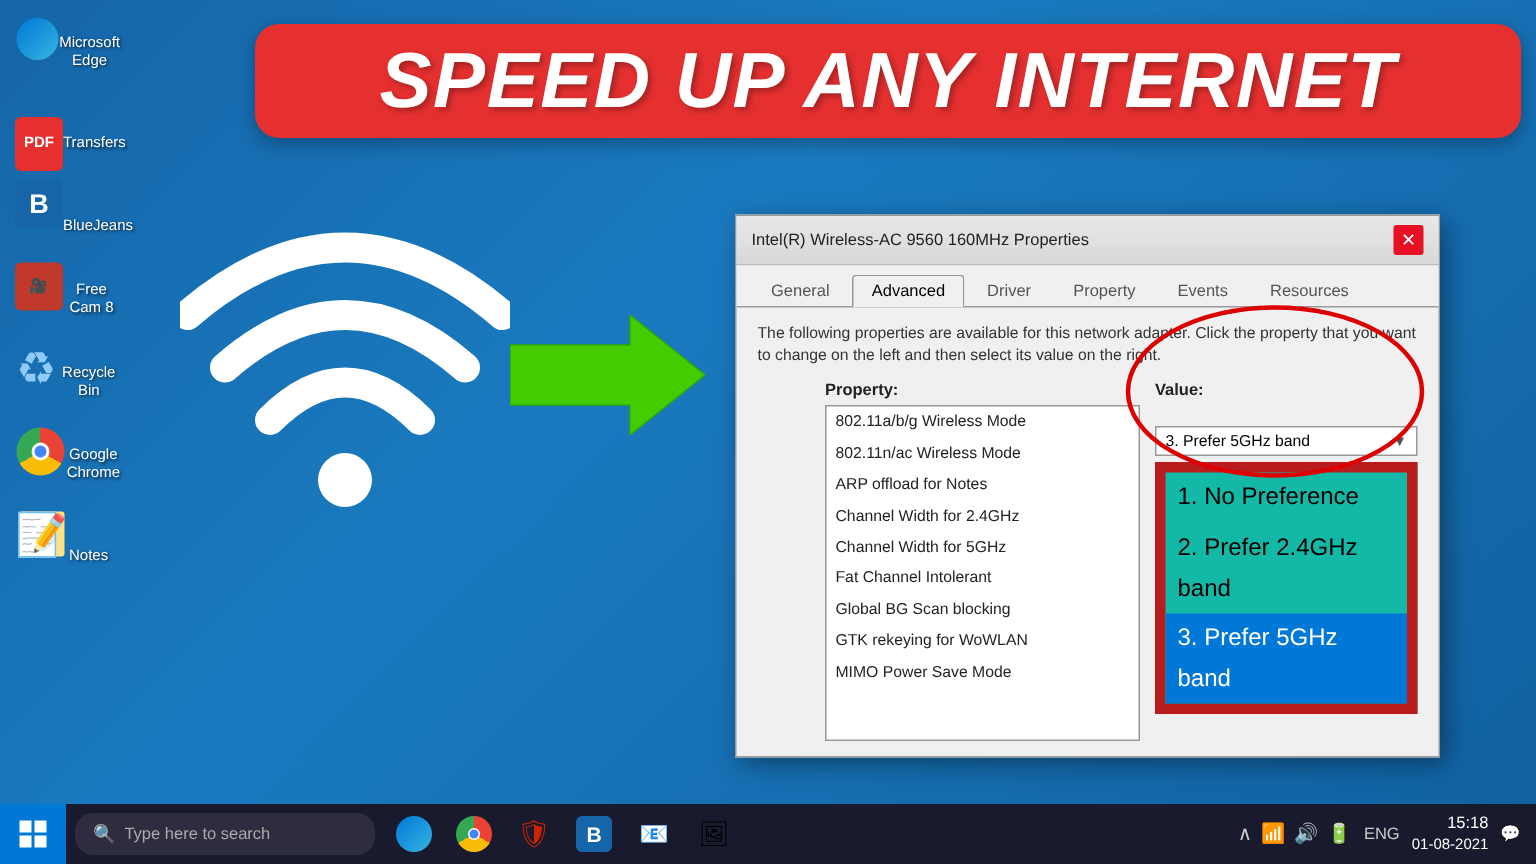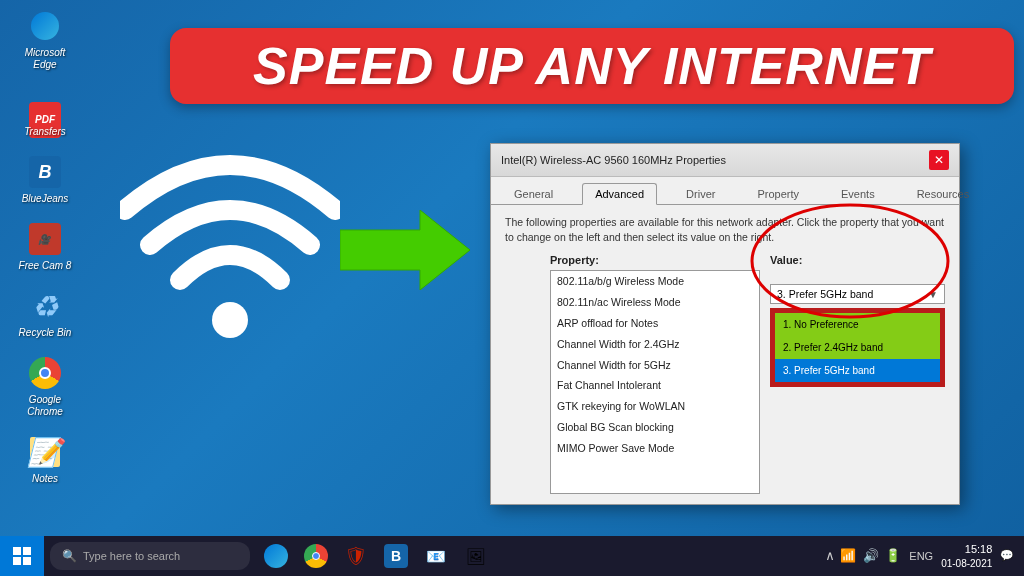--- a/index.html
+++ b/index.html
@@ -117,25 +117,24 @@
     .desktop-icons {
       position: absolute;
       top: 8px;
       left: 10px;
       display: flex;
       flex-direction: column;
       gap: 16px;
     }
     .desktop-icon {
       display: flex;
-      flex-direction: column;
-      align-items: center;
+      flex-direction: row;
+      align-items: flex-end;
       width: 70px;
       cursor: pointer;
-      font-style: italic;
     }
     .desktop-icon-img {
       width: 36px;
       height: 36px;
       display: flex;
       align-items: center;
       justify-content: center;
       font-size: 28px;
       margin-bottom: 3px;
     }
@@ -162,21 +161,21 @@
       position: absolute;
       left: 340px;
       top: 210px;
       width: 130px;
       height: 100px;
     }
 
     
     .title-banner {
       position: absolute;
-      top: 28px;
+      top: 16px;
       left: 170px;
       right: 10px;
       background: #e63030;
       border-radius: 16px;
       padding: 12px 28px;
       text-align: center;
       box-shadow: 0 4px 12px rgba(0,0,0,0.3);
     }
     .title-text {
       color: white;
@@ -222,21 +221,21 @@
       justify-content: center;
       font-size: 12px;
       cursor: pointer;
       border-radius: 2px;
     }
     .dialog-tabs {
       display: flex;
       background: #f0f0f0;
       border-bottom: 1px solid #999;
       padding: 6px 10px 0;
-      gap: 16px;
+      gap: 2px;
     }
     .dialog-tab {
       padding: 4px 12px;
       font-size: 11px;
       cursor: pointer;
       border: 1px solid transparent;
       border-bottom: none;
       border-radius: 3px 3px 0 0;
     }
     .dialog-tab.active {
@@ -302,23 +301,23 @@
       margin-top: 18px;
       margin-bottom: 4px;
       position: relative;
       z-index: 10;
     }
     .dropdown-arrow {
       font-size: 10px;
       color: #555;
     }
     .dropdown-options {
-      border: 5px solid #b91c1c;
-      background: #84cc16;
-      font-size: 10px;
+      border: 7px solid #b91c1c;
+      background: #14b8a6;
+      font-size: 16px;
       position: relative;
     }
     .dropdown-option {
       padding: 3px 8px;
       cursor: pointer;
       line-height: 1.7;
     }
     .dropdown-option.selected {
       background: #0078d7;
       color: white;
@@ -424,22 +423,22 @@
       <div class="dialog-columns">
         <div class="prop-col">
           <div class="col-header">Property:</div>
           <div class="prop-list">
             <div class="prop-item">802.11a/b/g Wireless Mode</div>
             <div class="prop-item">802.11n/ac Wireless Mode</div>
             <div class="prop-item">ARP offload for Notes</div>
             <div class="prop-item">Channel Width for 2.4GHz</div>
             <div class="prop-item">Channel Width for 5GHz</div>
             <div class="prop-item">Fat Channel Intolerant</div>
+            <div class="prop-item">Global BG Scan blocking</div>
             <div class="prop-item">GTK rekeying for WoWLAN</div>
-            <div class="prop-item">Global BG Scan blocking</div>
             <div class="prop-item">MIMO Power Save Mode</div>
 
           </div>
         </div>
         <div class="value-col">
           <div class="col-header">Value:</div>
           <div class="value-dropdown">
             <span>3. Prefer 5GHz band</span>
             <span class="dropdown-arrow">▼</span>
           </div>

